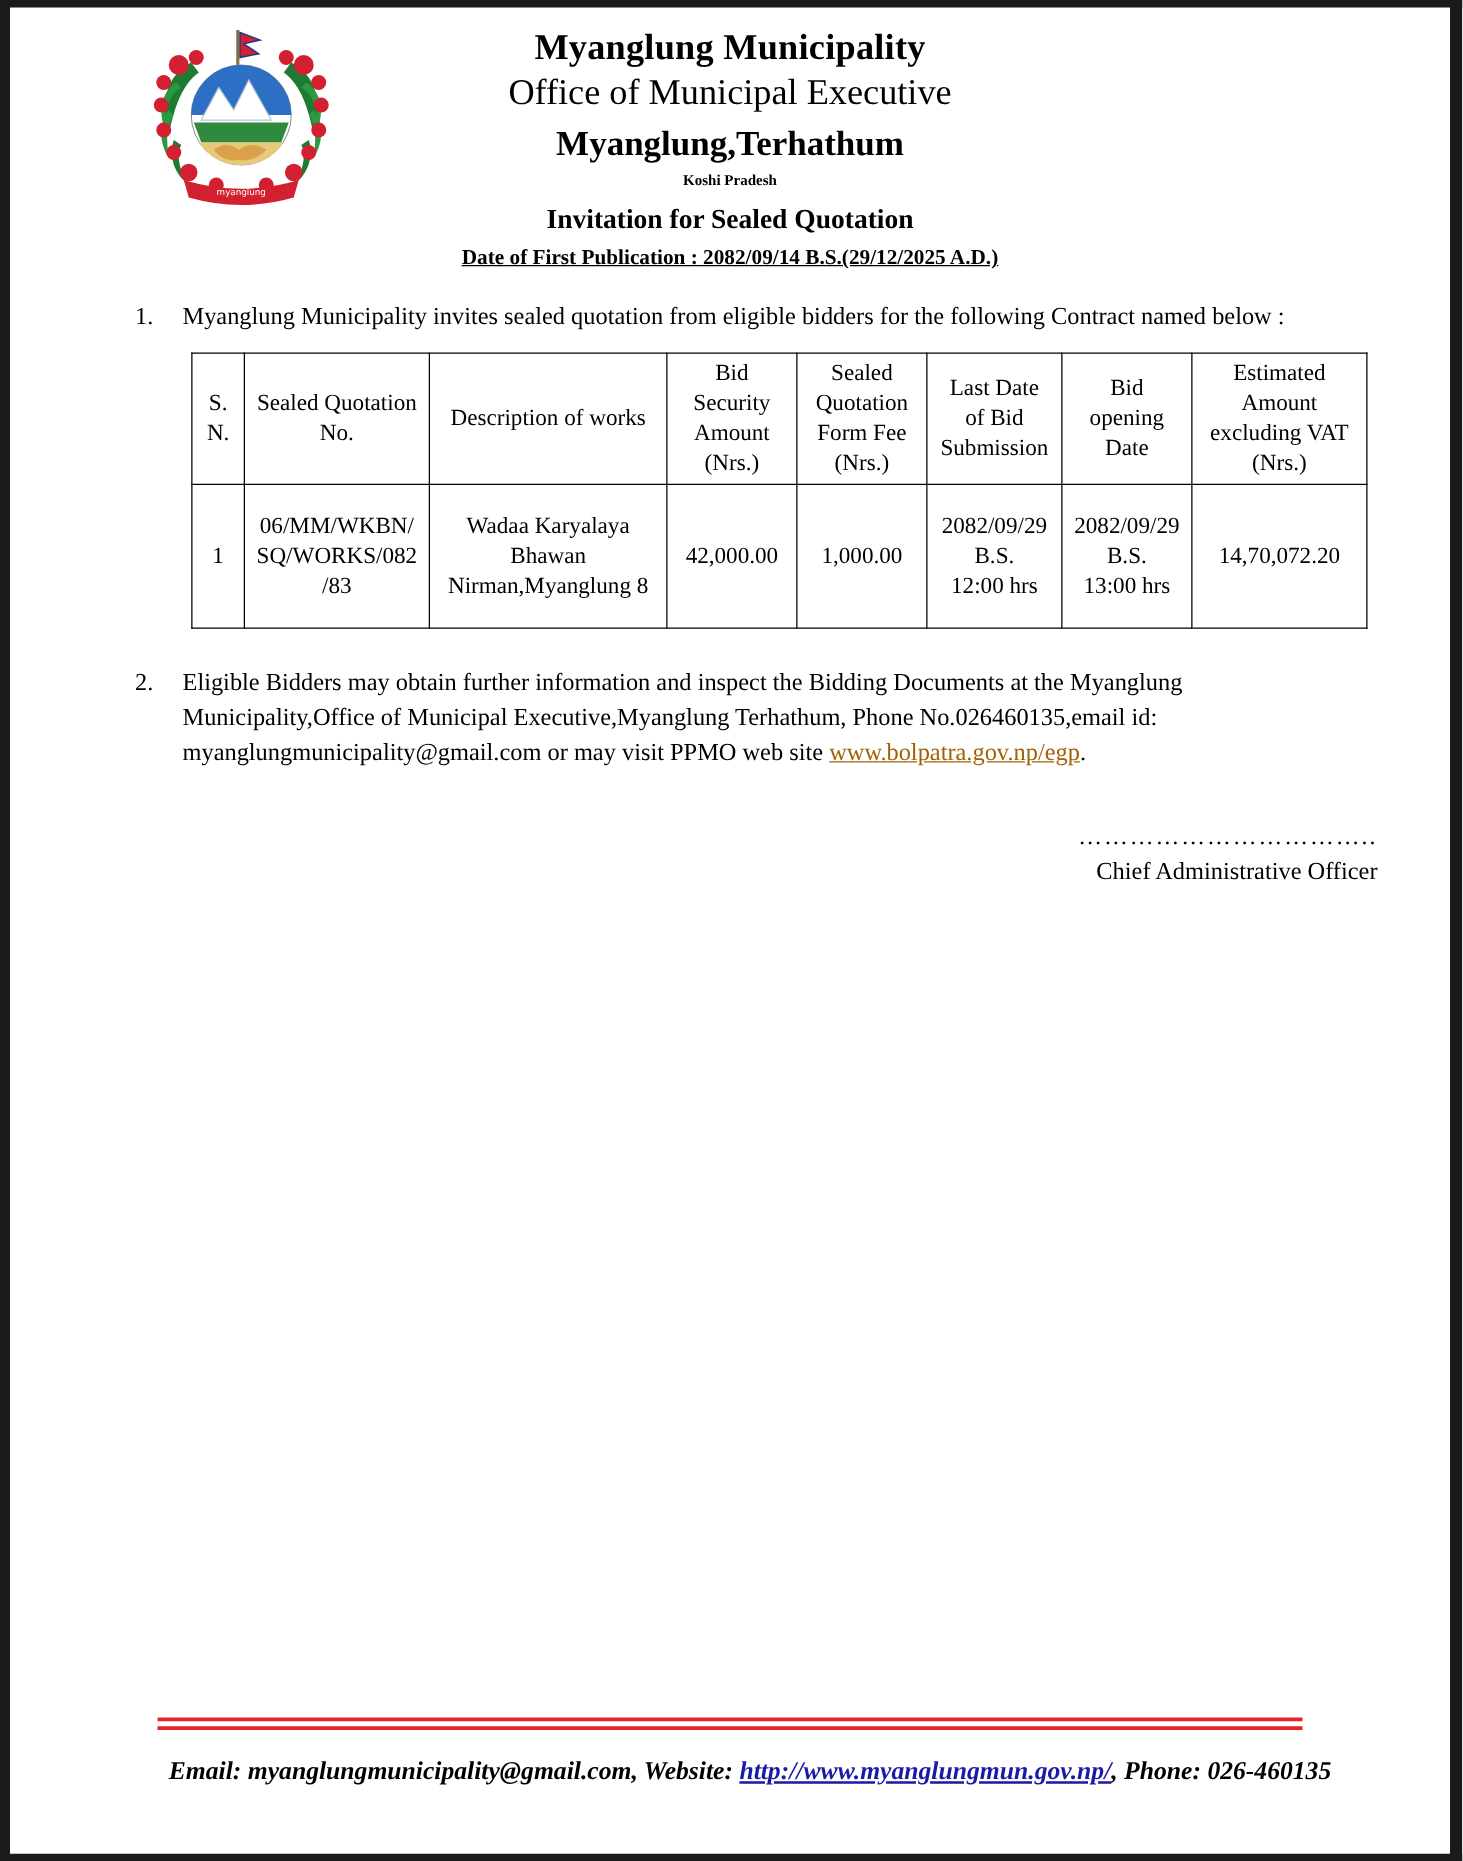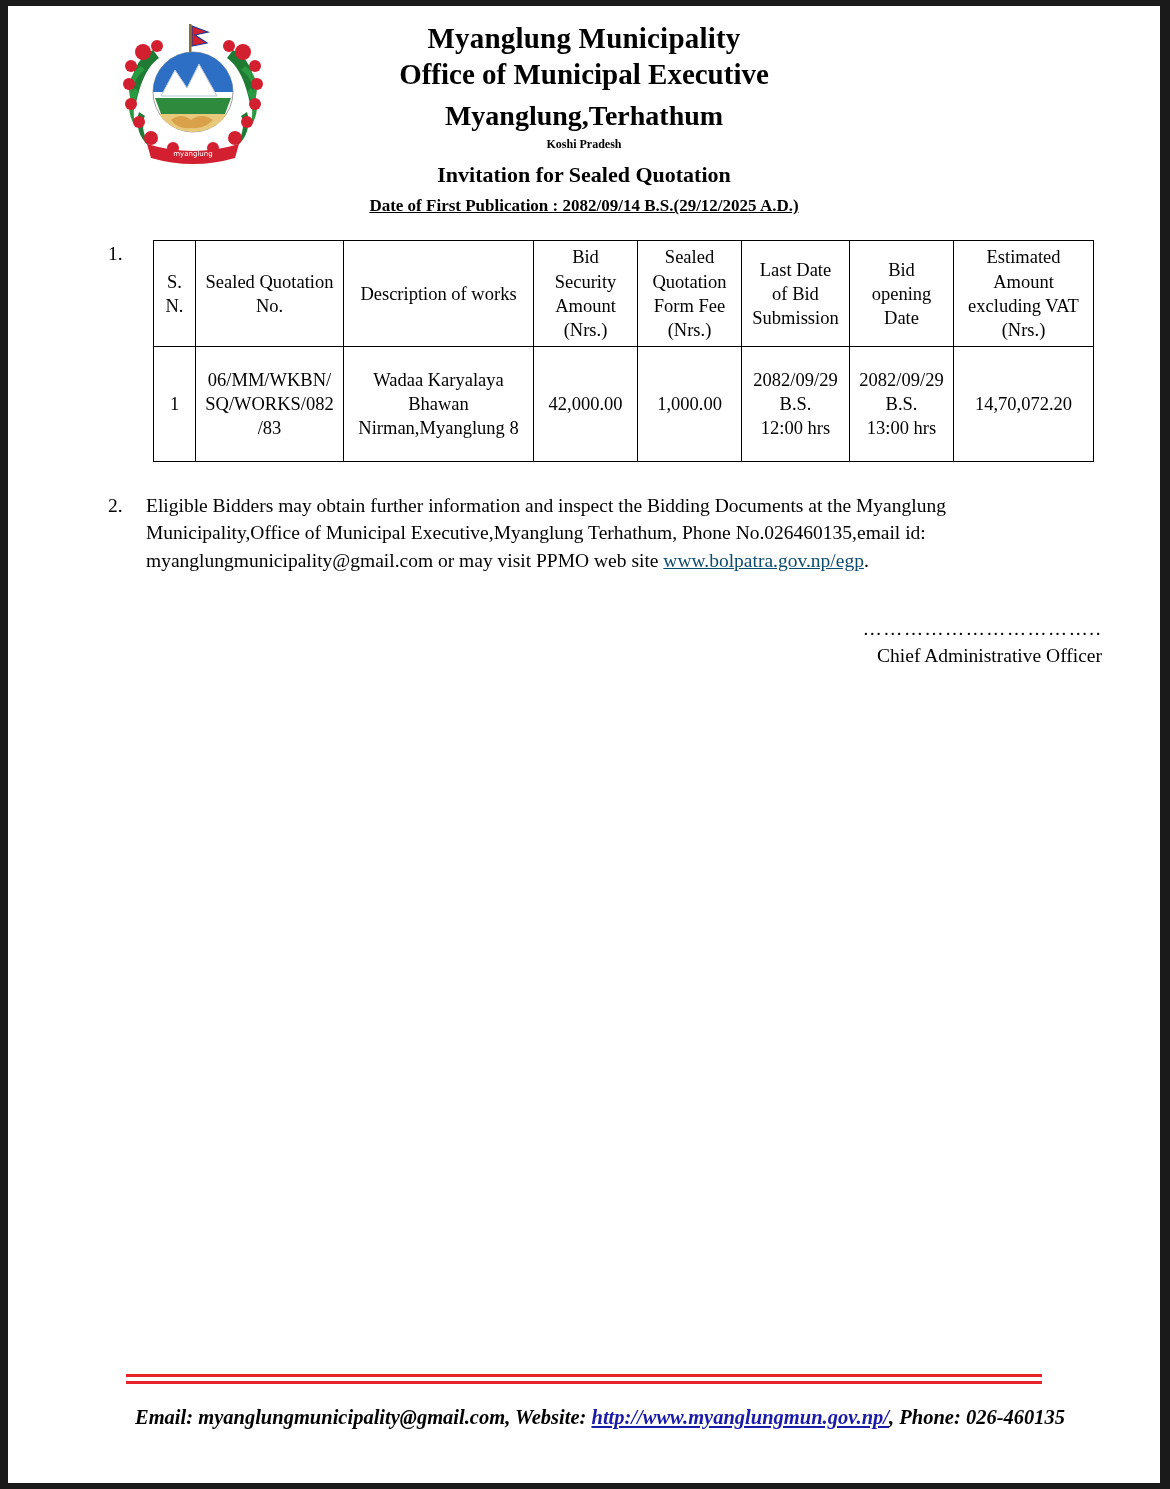--- a/index.html
+++ b/index.html
@@ -51,21 +51,21 @@
     text-align: center;
   }
   .head-line1 {
     font-size: 29px;
     font-weight: bold;
     line-height: 1.25;
     letter-spacing: 0.2px;
   }
   .head-line2 {
     font-size: 29px;
-    font-weight: bold;
+    font-weight: normal;
     line-height: 1.25;
   }
   .head-line3 {
     font-size: 28px;
     font-weight: bold;
     line-height: 1.45;
     margin-top: 3px;
   }
   .head-line4 {
     font-size: 12px;
@@ -102,21 +102,21 @@
     width: 30px;
     text-align: left;
   }
   .para-2 {
     margin: 30px 0 0 0;
     padding-left: 138px;
     padding-right: 58px;
     text-align: left;
   }
   a.link {
-    color: #0c4a6e;
+    color: #a16207;
     text-decoration: underline;
   }
 
   
   .table-wrap {
     margin: 14px 0 0 145px;
     width: 940px;
   }
   table.bid {
     border-collapse: collapse;
@@ -258,20 +258,21 @@
       <div class="head-line1">Myanglung Municipality</div>
       <div class="head-line2">Office of Municipal Executive</div>
       <div class="head-line3">Myanglung,Terhathum</div>
       <div class="head-line4">Koshi Pradesh</div>
       <div class="head-line5">Invitation for Sealed Quotation</div>
       <div class="head-line6">Date of First Publication : 2082/09/14 B.S.(29/12/2025 A.D.)</div>
     </div>
 
     <div class="para para-1">
       <span class="para-num">1.</span>
+      <span>Myanglung Municipality invites sealed quotation from eligible bidders for the following Contract named below :</span>
     </div>
 
     <div class="table-wrap">
       <table class="bid">
         <colgroup>
           <col class="c-sn">
             <col class="c-no">
             <col class="c-desc">
             <col class="c-sec">
           <col class="c-fee">

